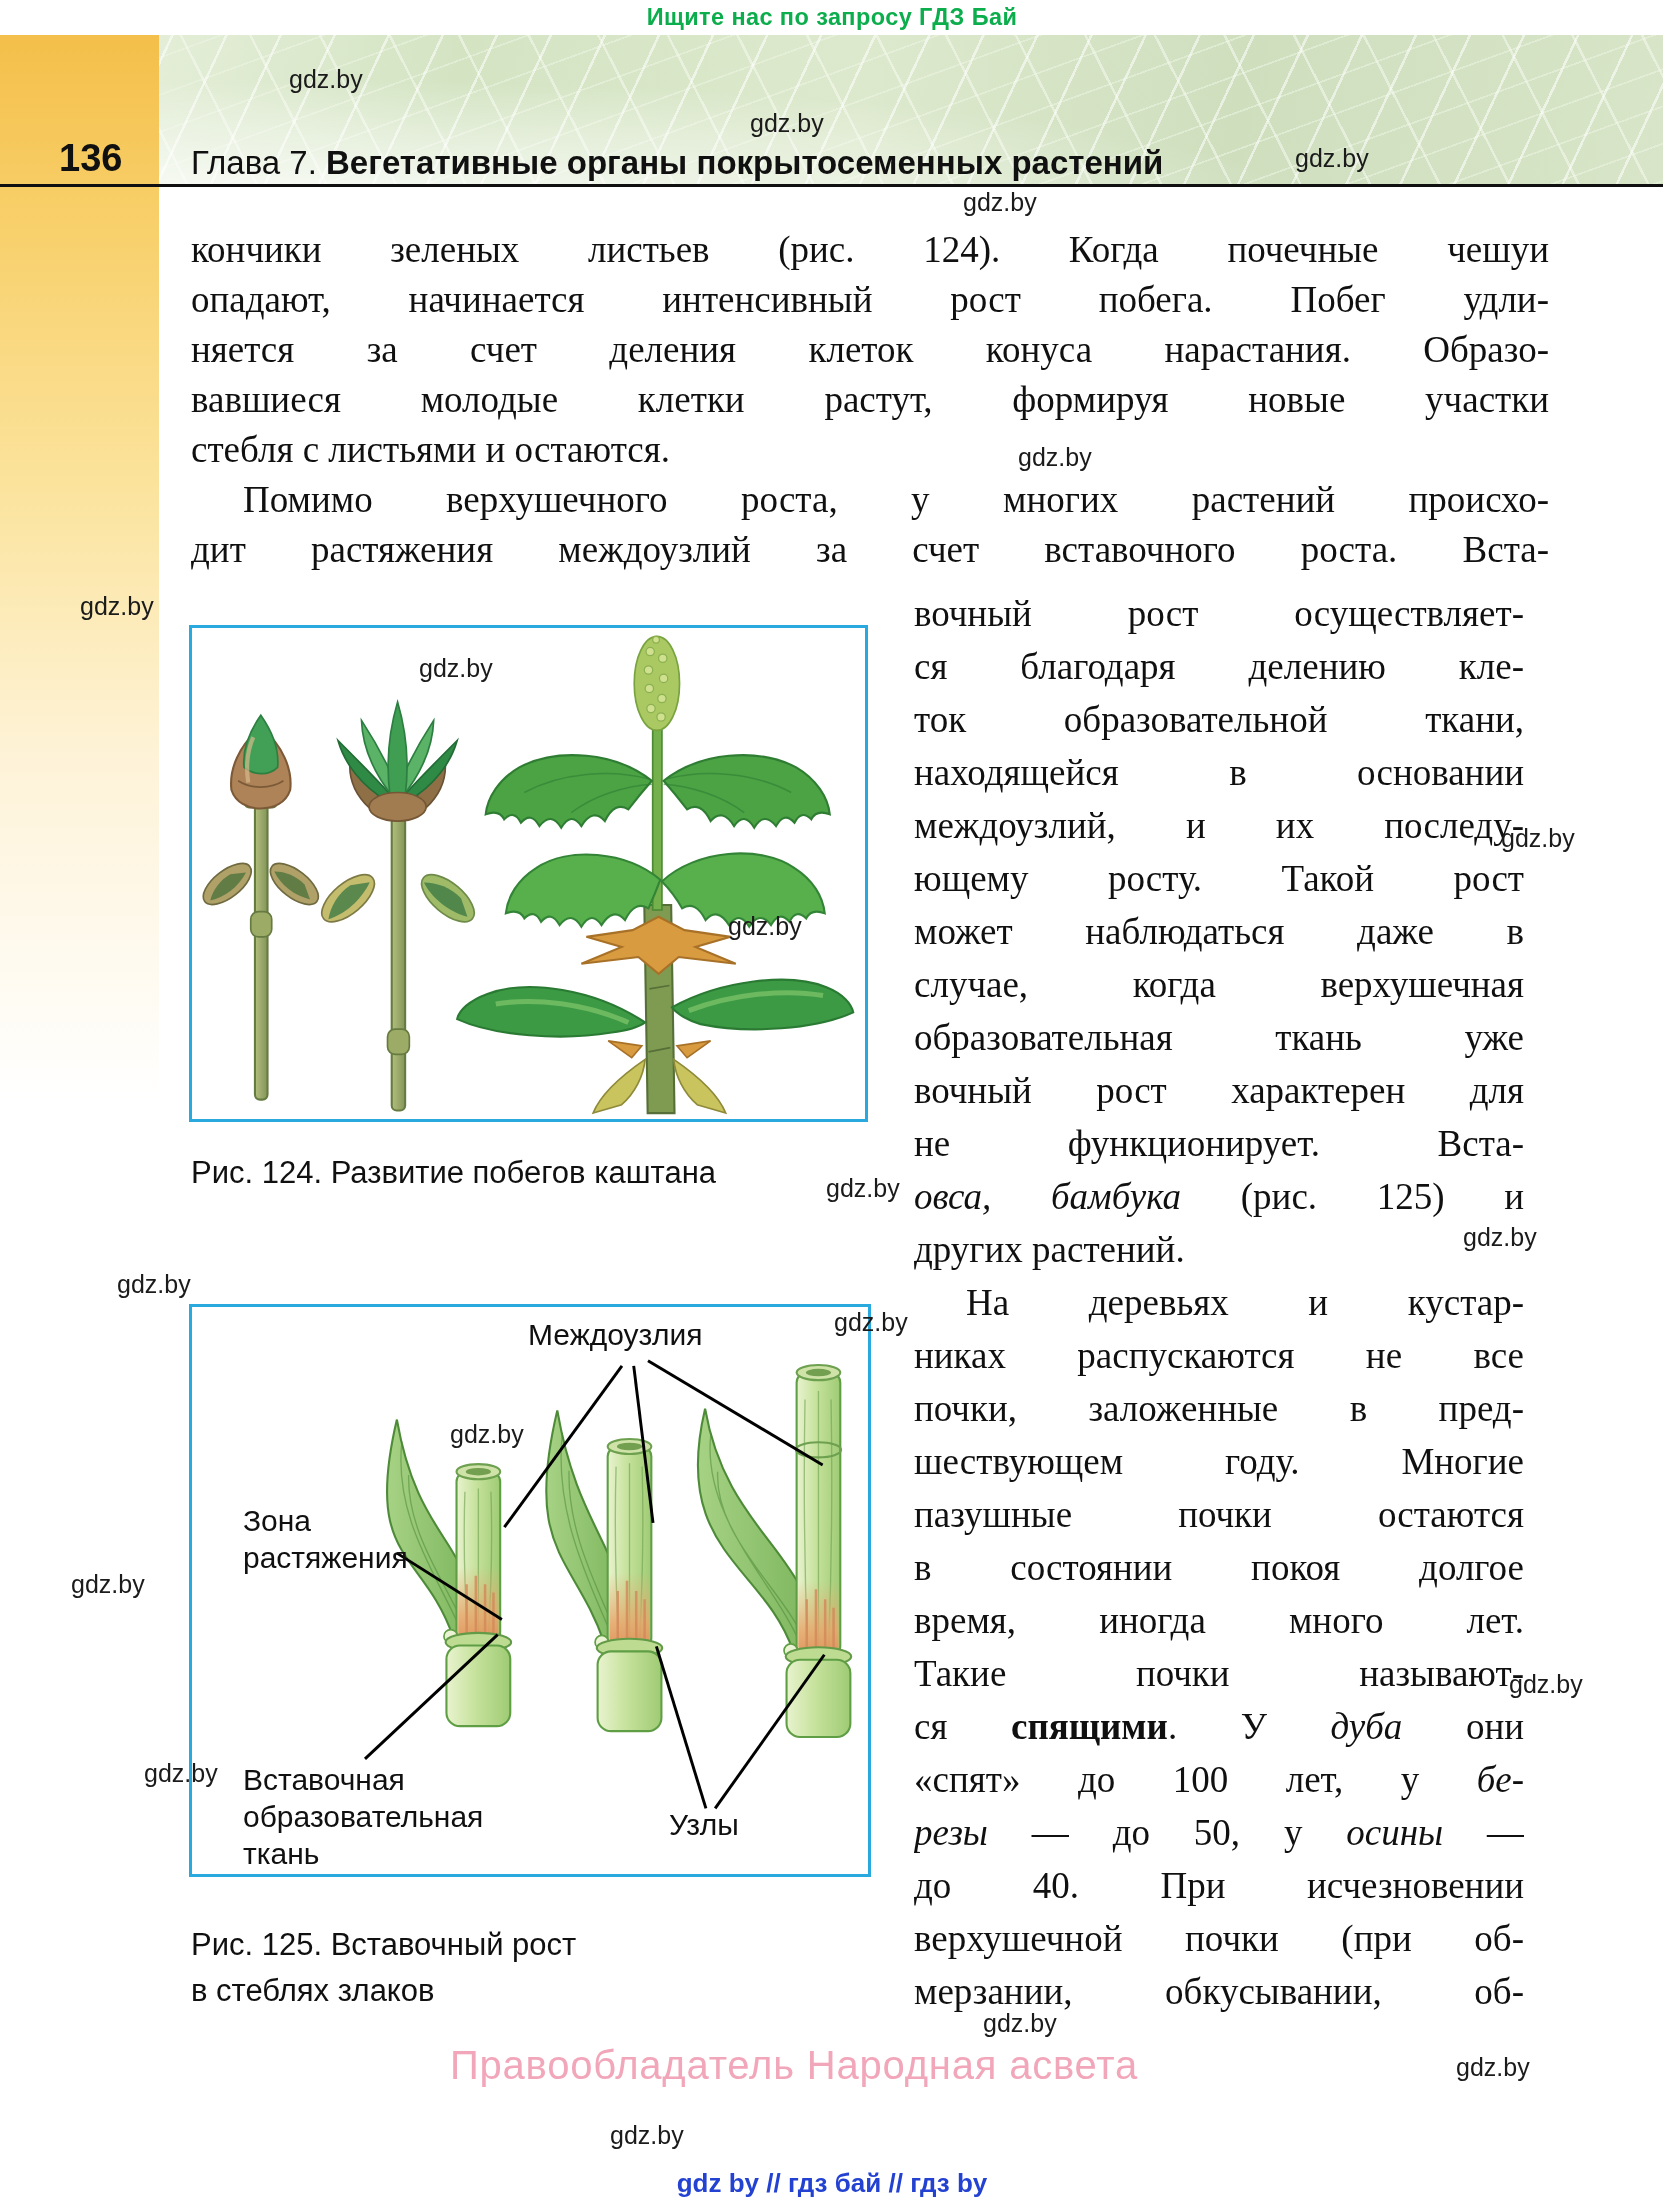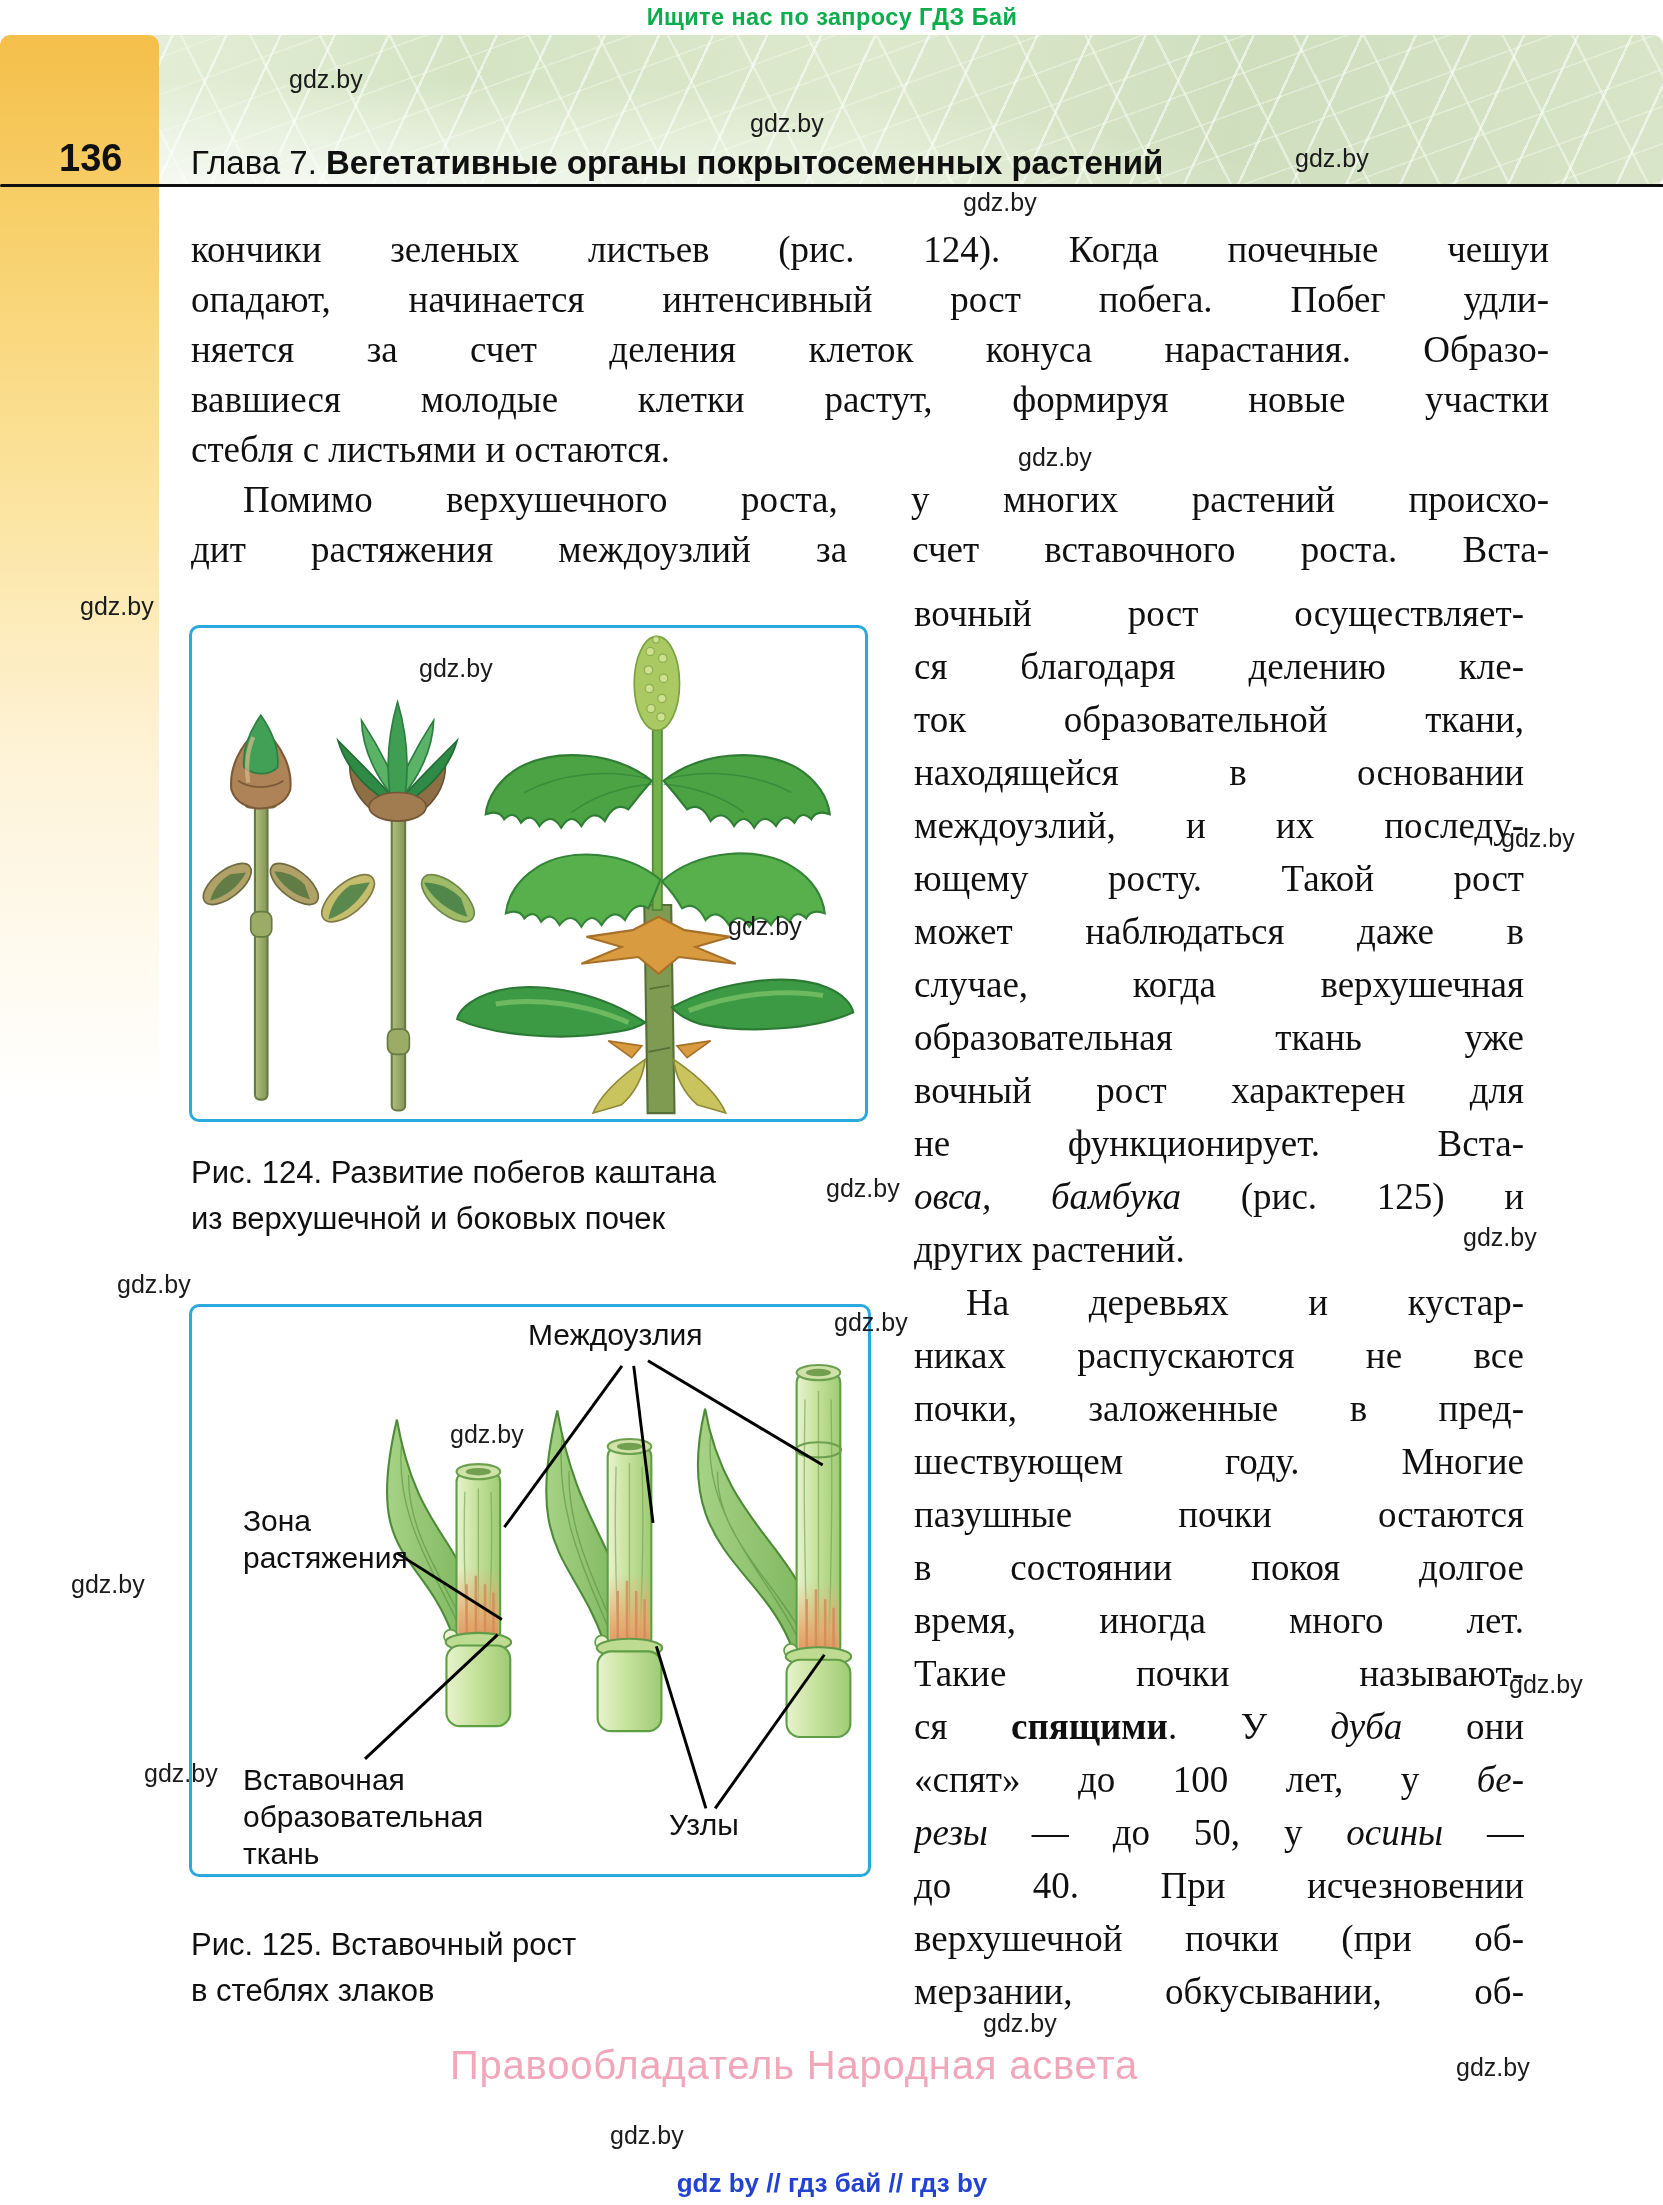--- a/index.html
+++ b/index.html
@@ -5,21 +5,21 @@
   :root{
     --accent-border:#2aa9de;
     --footer-pink:#f2a6ba;
     --links-blue:#2342d1;
     --promo-green:#0cad4c;
     --ink:#101010;
   }
   html,body{margin:0;padding:0;}
   body{width:1664px;height:2205px;position:relative;background:#fff;overflow:hidden;
        font-family:"Liberation Sans",sans-serif;}
-  .abs{position:absolute;border-radius:10px;}
+  .abs{position:absolute;}
 
   
   .promo-bar{left:0;top:0;width:1664px;height:35px;background:#fff;display:flex;align-items:center;justify-content:center;}
   .promo-bar span{color:var(--promo-green);font-size:23.5px;font-weight:600;letter-spacing:0.4px;}
 
   
   .leaf-texture{left:117px;top:35px;width:1546px;height:151px;
     background:
       radial-gradient(ellipse at 14% 115%, rgba(255,255,255,.9), rgba(255,255,255,0) 52%),
       repeating-linear-gradient(115deg, rgba(255,255,255,.55) 0 2.5px, rgba(255,255,255,0) 2.5px 49px),
@@ -204,21 +204,20 @@
       <path d="M592 456 C644 436 706 430 752 438" stroke="#7cc36a" stroke-width="6" fill="none" opacity="0.75"></path>
       <path d="M540 514 C508 536 486 558 478 578 L512 568 C528 554 538 534 540 514 Z" fill="#c9c45e" stroke="#8f8a3a" stroke-width="2"></path>
       <path d="M574 514 C606 536 628 558 636 578 L602 568 C586 554 576 534 574 514 Z" fill="#c9c45e" stroke="#8f8a3a" stroke-width="2"></path>
       <path d="M536 498 L496 492 L524 512 Z M578 498 L618 492 L590 512 Z" fill="#d99b40" stroke="#a87128" stroke-width="2"></path>
     </g>
   </svg>
 </div>
 
 <div class="abs caption cap124">
   <div>Рис. 124. Развитие побегов каштана</div>
-  <div>из верхушечной и боковых почек</div>
 </div>
 
 <div class="abs figure-box fig125">
   <svg viewBox="0 0 805 675">
     <defs>
       <linearGradient id="gCulm" x1="0" y1="0" x2="1" y2="0">
         <stop offset="0" stop-color="#e9f3cf"></stop>
           <stop offset="0.45" stop-color="#c6e29c"></stop>
           <stop offset="1" stop-color="#9fcb74"></stop>
       </linearGradient>

